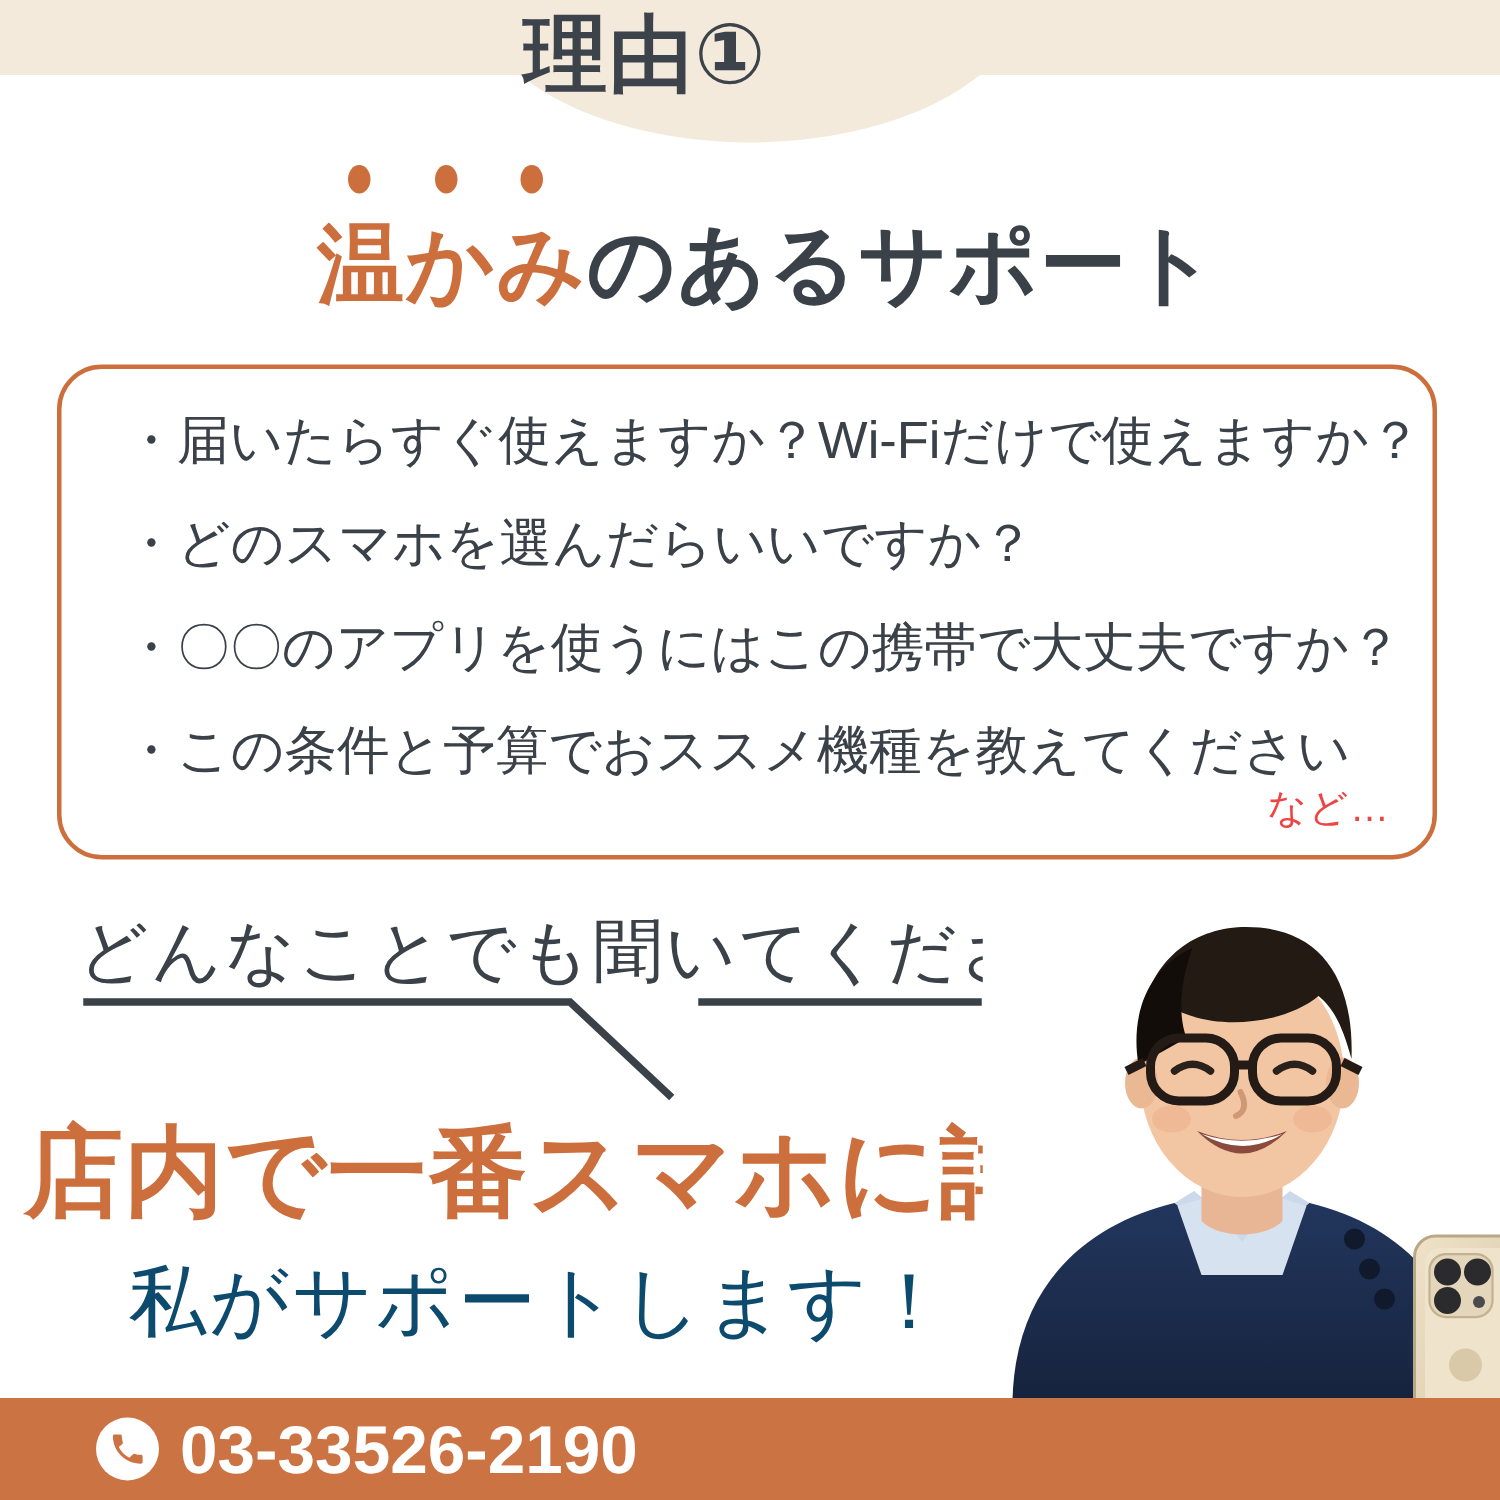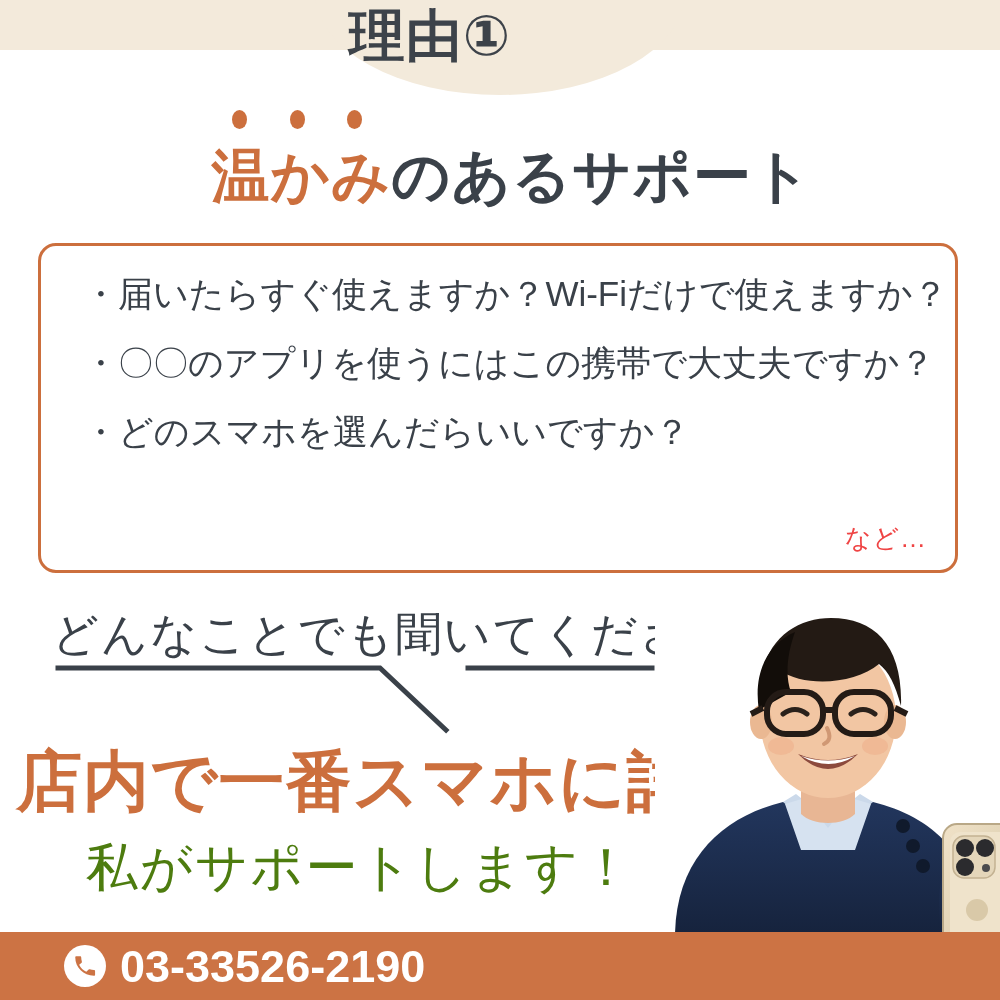--- a/index.html
+++ b/index.html
@@ -51,21 +51,21 @@
     letter-spacing:1px;
     white-space:nowrap;
   }
   #headline .hl-accent { color:#cc6f3d; }
 
   
   #qa-box {
     position:absolute; left:38px; top:243px;
     width:920px; height:330px;
     border:3px solid #cc6f3d;
-    border-radius:18px;
+    border-radius:30px;
     background:#ffffff;
   }
   #qa-list {
     position:absolute; left:42px; top:30px;
     width:850px;
     list-style:none;
   }
   #qa-list li {
     font-size:35px;
     color:#3a4149;
@@ -96,21 +96,21 @@
     position:absolute; left:16px; top:742px;
     font-size:66px; font-weight:bold;
     color:#cc6f3d;
     letter-spacing:1px; white-space:nowrap;
     line-height:1.2;
   }
   
   #support-line {
     position:absolute; left:0; top:833px; width:720px;
     text-align:center;
-    font-size:52px; color:#4d7c0f;
+    font-size:52px; color:#0c4a6e;
     letter-spacing:2px; white-space:nowrap;
   }
 
   
   #person {
     position:absolute; left:655px; top:588px;
     width:345px; height:345px;
     overflow:hidden;
   }
 
@@ -153,22 +153,23 @@
   <span class="dot"></span>
   <span class="dot"></span>
   <span class="dot"></span>
 </div>
 
 <div id="headline"><span class="hl-accent">温かみ</span><span>のあるサポート</span></div>
 
 <div id="qa-box">
   <ul id="qa-list">
     <li>・届いたらすぐ使えますか？Wi-Fiだけで使えますか？</li>
+    <li>・どのスマホを選んだらいいですか？</li>
     <li>・〇〇のアプリを使うにはこの携帯で大丈夫ですか？</li>
-    <li>・どのスマホを選んだらいいですか？</li>
+    <li>・この条件と予算でおススメ機種を教えてください</li>
   </ul>
   <div id="qa-note">など…</div>
 </div>
 
 <div id="ask-line">どんなことでも聞いてください！</div>
 
 <svg id="tail" viewBox="0 0 1000 90">
   <path d="M58 8 L380 8 L446 70" stroke="#3a4149" stroke-width="5" fill="none" stroke-linecap="square"></path>
   <line x1="468" y1="8" x2="652" y2="8" stroke="#3a4149" stroke-width="5" stroke-linecap="square"></line>
 </svg>

